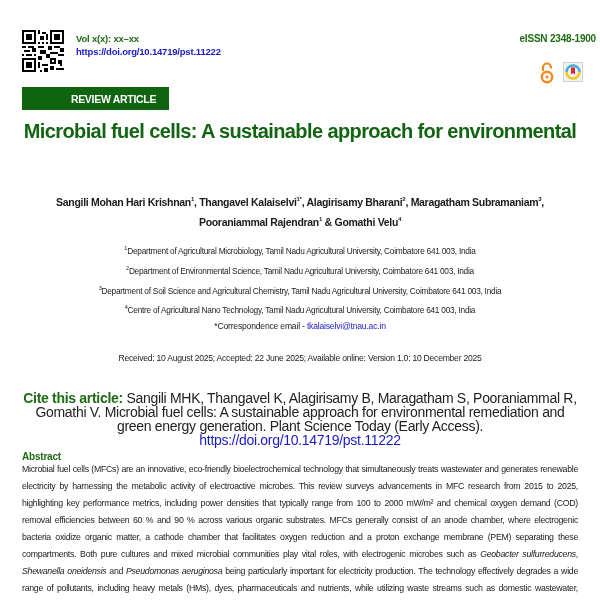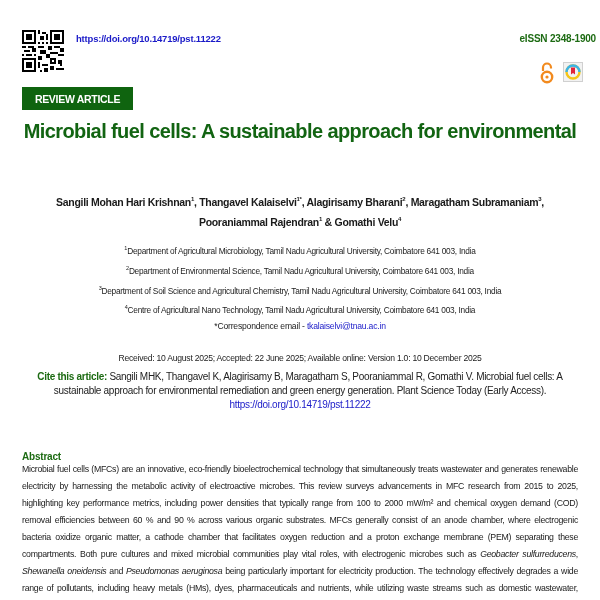--- a/index.html
+++ b/index.html
@@ -6,30 +6,30 @@
   body { width:600px; height:600px; overflow:hidden; position:relative; font-family:"Liberation Sans", sans-serif; color:#1a1a1a; }
   .abs { position:absolute; }
   .qr { left:22px; top:30px; width:42px; height:42px; }
   .journal { left:76px; top:32px; font-size:9.5px; font-weight:bold; line-height:13px; letter-spacing:-0.2px; }
   .journal .jname { color:#1d6b13; }
   .journal .vol { color:#1d6b13; }
   .journal .doi { color:#1a1ac8; }
   .issn { right:4px; top:33px; font-size:10px; font-weight:bold; color:#1d6b13; letter-spacing:-0.2px; }
   .oa { left:540px; top:62px; width:14px; height:22px; }
   .badge { left:563px; top:62px; width:20px; height:20px; background:#f2f2f2; border:1px solid #d0d0d0; box-sizing:border-box; display:flex; align-items:center; justify-content:center; }
-  .banner { left:22px; top:87px; width:111px; height:23px; background:#0f640f; color:#ffffff; font-size:10.5px; font-weight:bold; display:flex; align-items:center; justify-content:center; letter-spacing:-0.3px; }
+  .banner { left:22px; top:87px; width:111px; height:23px; background:#0f640f; color:#ffffff; font-size:10.5px; font-weight:bold; display:flex; align-items:center; justify-content:center; letter-spacing:-0.3px;padding-left:36px; }
   .title { left:0; top:117px; width:600px; text-align:center; color:#126412; font-size:20px; font-weight:bold; line-height:28px; letter-spacing:-0.6px; }
   .authors { left:0; top:191px; width:600px; text-align:center; font-size:10.5px; font-weight:bold; line-height:17px; letter-spacing:-0.3px; color:#1a1a1a; }
   .authors sup { font-size:6px; }
   .affils { left:0; top:240px; width:600px; text-align:center; font-size:8.3px; line-height:17px; letter-spacing:-0.25px; color:#222; }
   .affils sup { font-size:5.5px; }
   .corr { left:0; top:321px; width:600px; text-align:center; font-size:8.6px; letter-spacing:-0.2px; color:#222; }
   .corr .email { color:#1a1ac8; }
   .received { left:0; top:353px; width:600px; text-align:center; font-size:8.6px; letter-spacing:-0.25px; color:#222; }
-  .cite { left:22px; top:370px; width:556px; text-align:center; font-size:10px; line-height:14px; letter-spacing:-0.3px; color:#222; }
+  .cite { left:22px; top:391px; width:556px; text-align:center; font-size:14px; line-height:14px; letter-spacing:-0.3px; color:#222; }
   .cite .lbl { color:#1d6b13; font-weight:bold; }
   .cite .doi { color:#1a1ac8; }
   .abs-head { left:22px; top:443px; font-size:10px; font-weight:bold; color:#1d6b13; letter-spacing:-0.2px;margin-top:8px; }
   .abstract { left:22px; top:461px; width:556px; font-size:8.75px; line-height:17px; text-align:justify; letter-spacing:-0.28px; color:#1a1a1a; }
   .abstract i { font-style:italic; }
 </style>
 </head>
 <body>
 
 <div class="abs qr">
@@ -76,20 +76,21 @@
         <rect x="18" y="15" width="2" height="2"></rect>
         <rect x="14" y="18" width="2" height="2"></rect>
       <rect x="17" y="19" width="4" height="1"></rect>
         <rect x="19" y="17" width="1" height="1"></rect>
         <rect x="9" y="20" width="1" height="1"></rect>
     </g>
   </svg>
 </div>
 
 <div class="abs journal">
+  <div class="vol">Vol x(x): xx–xx</div>
   <div class="doi">https://doi.org/10.14719/pst.11222</div>
 </div>
 
 <div class="abs issn">eISSN 2348-1900</div>
 
 <div class="abs oa">
   <svg width="14" height="22" viewBox="0 0 14 22">
     <path d="M3 9 V5.5 a4 4 0 0 1 8 0 V6.5" fill="none" stroke="#f28a1e" stroke-width="2.2"></path>
     <circle cx="7" cy="15" r="5.2" fill="none" stroke="#f28a1e" stroke-width="2.4"></circle>
     <circle cx="7" cy="15" r="1.6" fill="#f28a1e"></circle>

